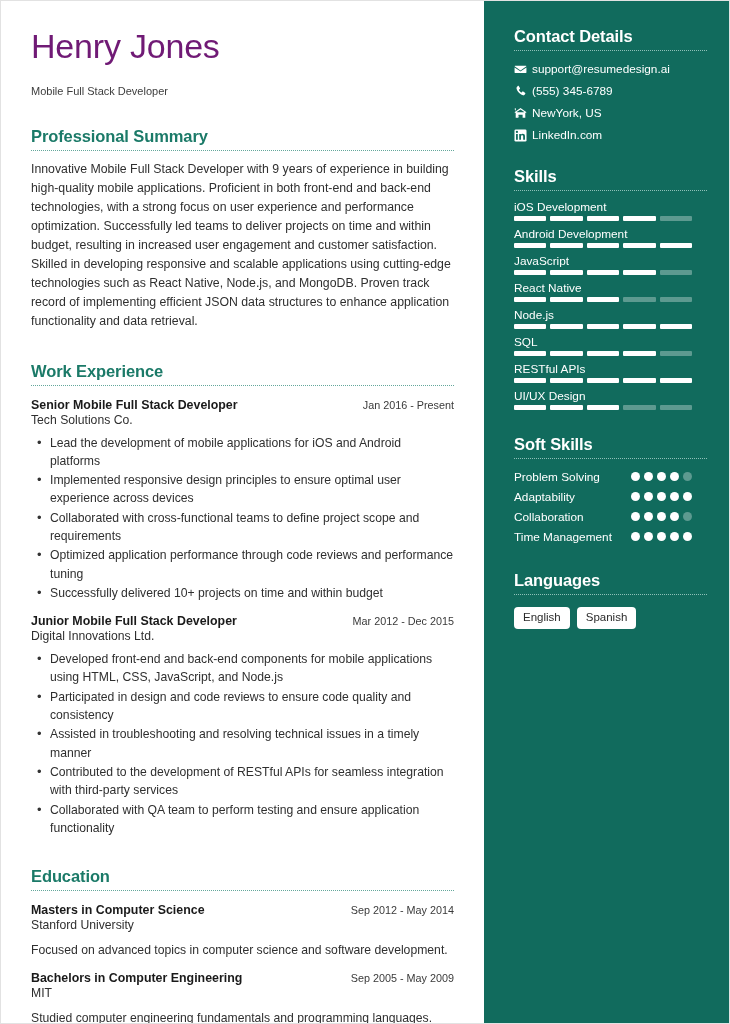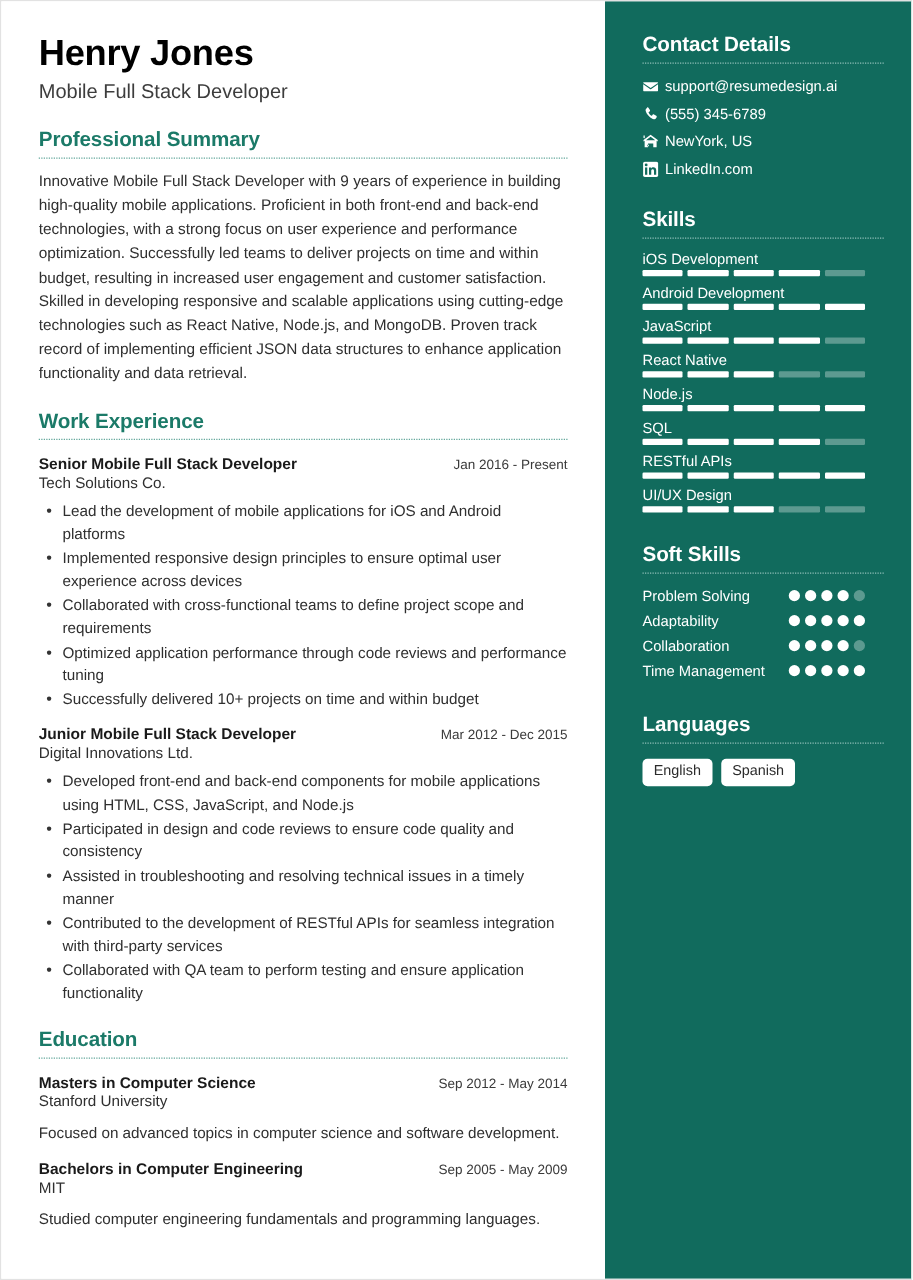--- a/index.html
+++ b/index.html
@@ -24,35 +24,35 @@
 
   
   .main-col {
     width: 483px;
     flex: 0 0 483px;
     padding: 26px 30px 0 30px;
     background: #ffffff;
   }
 
   .name {
-    font-size: 29px;
-    font-weight: bold;
-    color: #000000;
+    font-size: 34px;
+    font-weight: normal;
+    color: #701a75;
     letter-spacing: -0.2px;
     line-height: 1.15;
   }
 
   .job-title {
-    font-size: 16px;
+    font-size: 11px;
     color: #3d3d3d;
-    margin-top: 5px;
+    margin-top: 19px;
     font-weight: normal;
   }
 
-  .section { margin-top: 20px; }
+  .section { margin-top: 30px; }
 
   .section-head {
     font-size: 16.5px;
     font-weight: bold;
     color: #1b7a68;
     letter-spacing: -0.1px;
   }
 
   .dotted-rule {
     margin-top: 4px;

